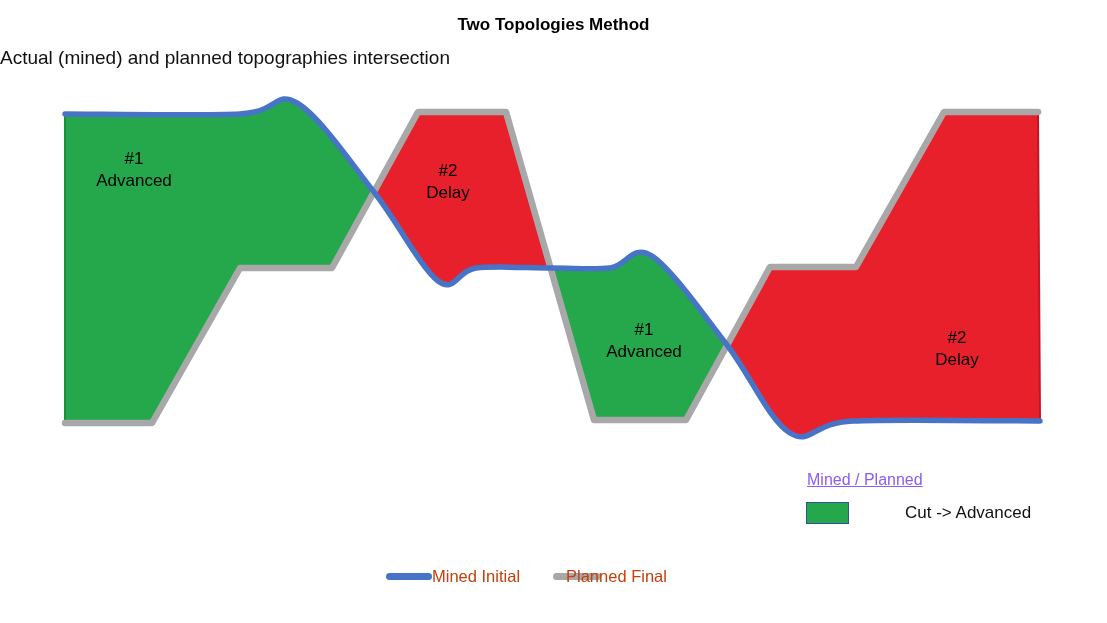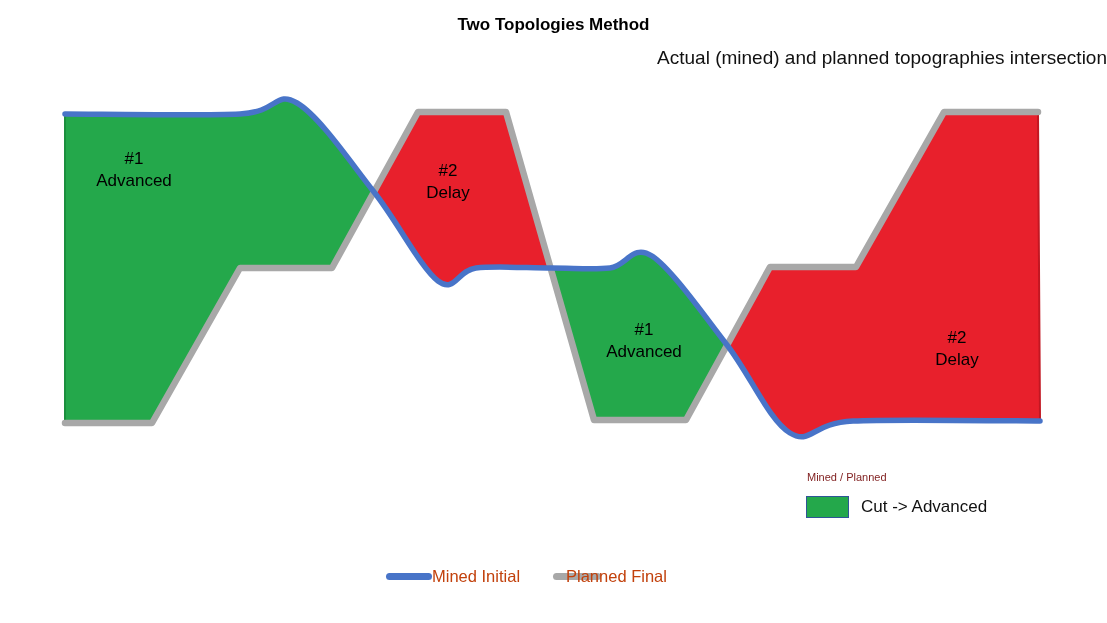--- a/index.html
+++ b/index.html
@@ -3,29 +3,29 @@
 <meta charset="utf-8">
 <style>
   html,body{margin:0;padding:0;background:#ffffff;}
   .canvas{
     position:relative;width:1107px;height:623px;background:#ffffff;overflow:hidden;
     font-family:"Liberation Sans",sans-serif;color:#000;
   }
   .chart-svg{position:absolute;left:0;top:0;}
   .title{position:absolute;top:15px;left:0;width:100%;text-align:center;
          font-size:17px;font-weight:bold;color:#000000;}
-  .subtitle{position:absolute;top:47px;left:0;width:100%;text-align:right;
+  .subtitle{position:absolute;top:47px;left:0;width:100%;text-align:left;
             font-size:19px;font-weight:400;color:#111;}
   .region-label{position:absolute;width:170px;text-align:center;font-size:17px;
                 line-height:22px;color:#000;}
   .legend{position:absolute;left:806px;top:471px;}
-  .legend-heading{font-size:11px;color:#7f1d1d;margin:0 0 12px 1px;}
+  .legend-heading{font-size:16px;color:#8b5cf6;margin:0 0 12px 1px;text-decoration:underline;}
   .legend-row{display:flex;align-items:center;margin-bottom:3px;height:24px;}
   .legend-swatch{width:43px;height:22px;border:1.5px solid #2F5597;margin-right:12px;box-sizing:border-box;}
-  .legend-label{font-size:17px;color:#111;}
+  .legend-label{font-size:17px;color:#111;margin-left:44px;}
   .line-pill{position:absolute;height:7px;border-radius:4px;top:573px;}
   .line-legend-label{position:absolute;top:566px;font-size:16.5px;color:#c2410c;line-height:20px;}
 </style>
 </head>
 <body>
 
 <div class="canvas">
 
   <svg class="chart-svg" width="1107" height="623" viewBox="0 0 1107 623">
     <path stroke-width="2" stroke-linejoin="round" d="M65,114C94.2,114,201.3,115.8,240,114C278.7,112.2,274.7,90,297,103C319.3,116,350.5,162.3,374,192L332,268L240,268L152,423L65,423Z" fill="#24A84B" stroke="#1B8F3E"></path>

